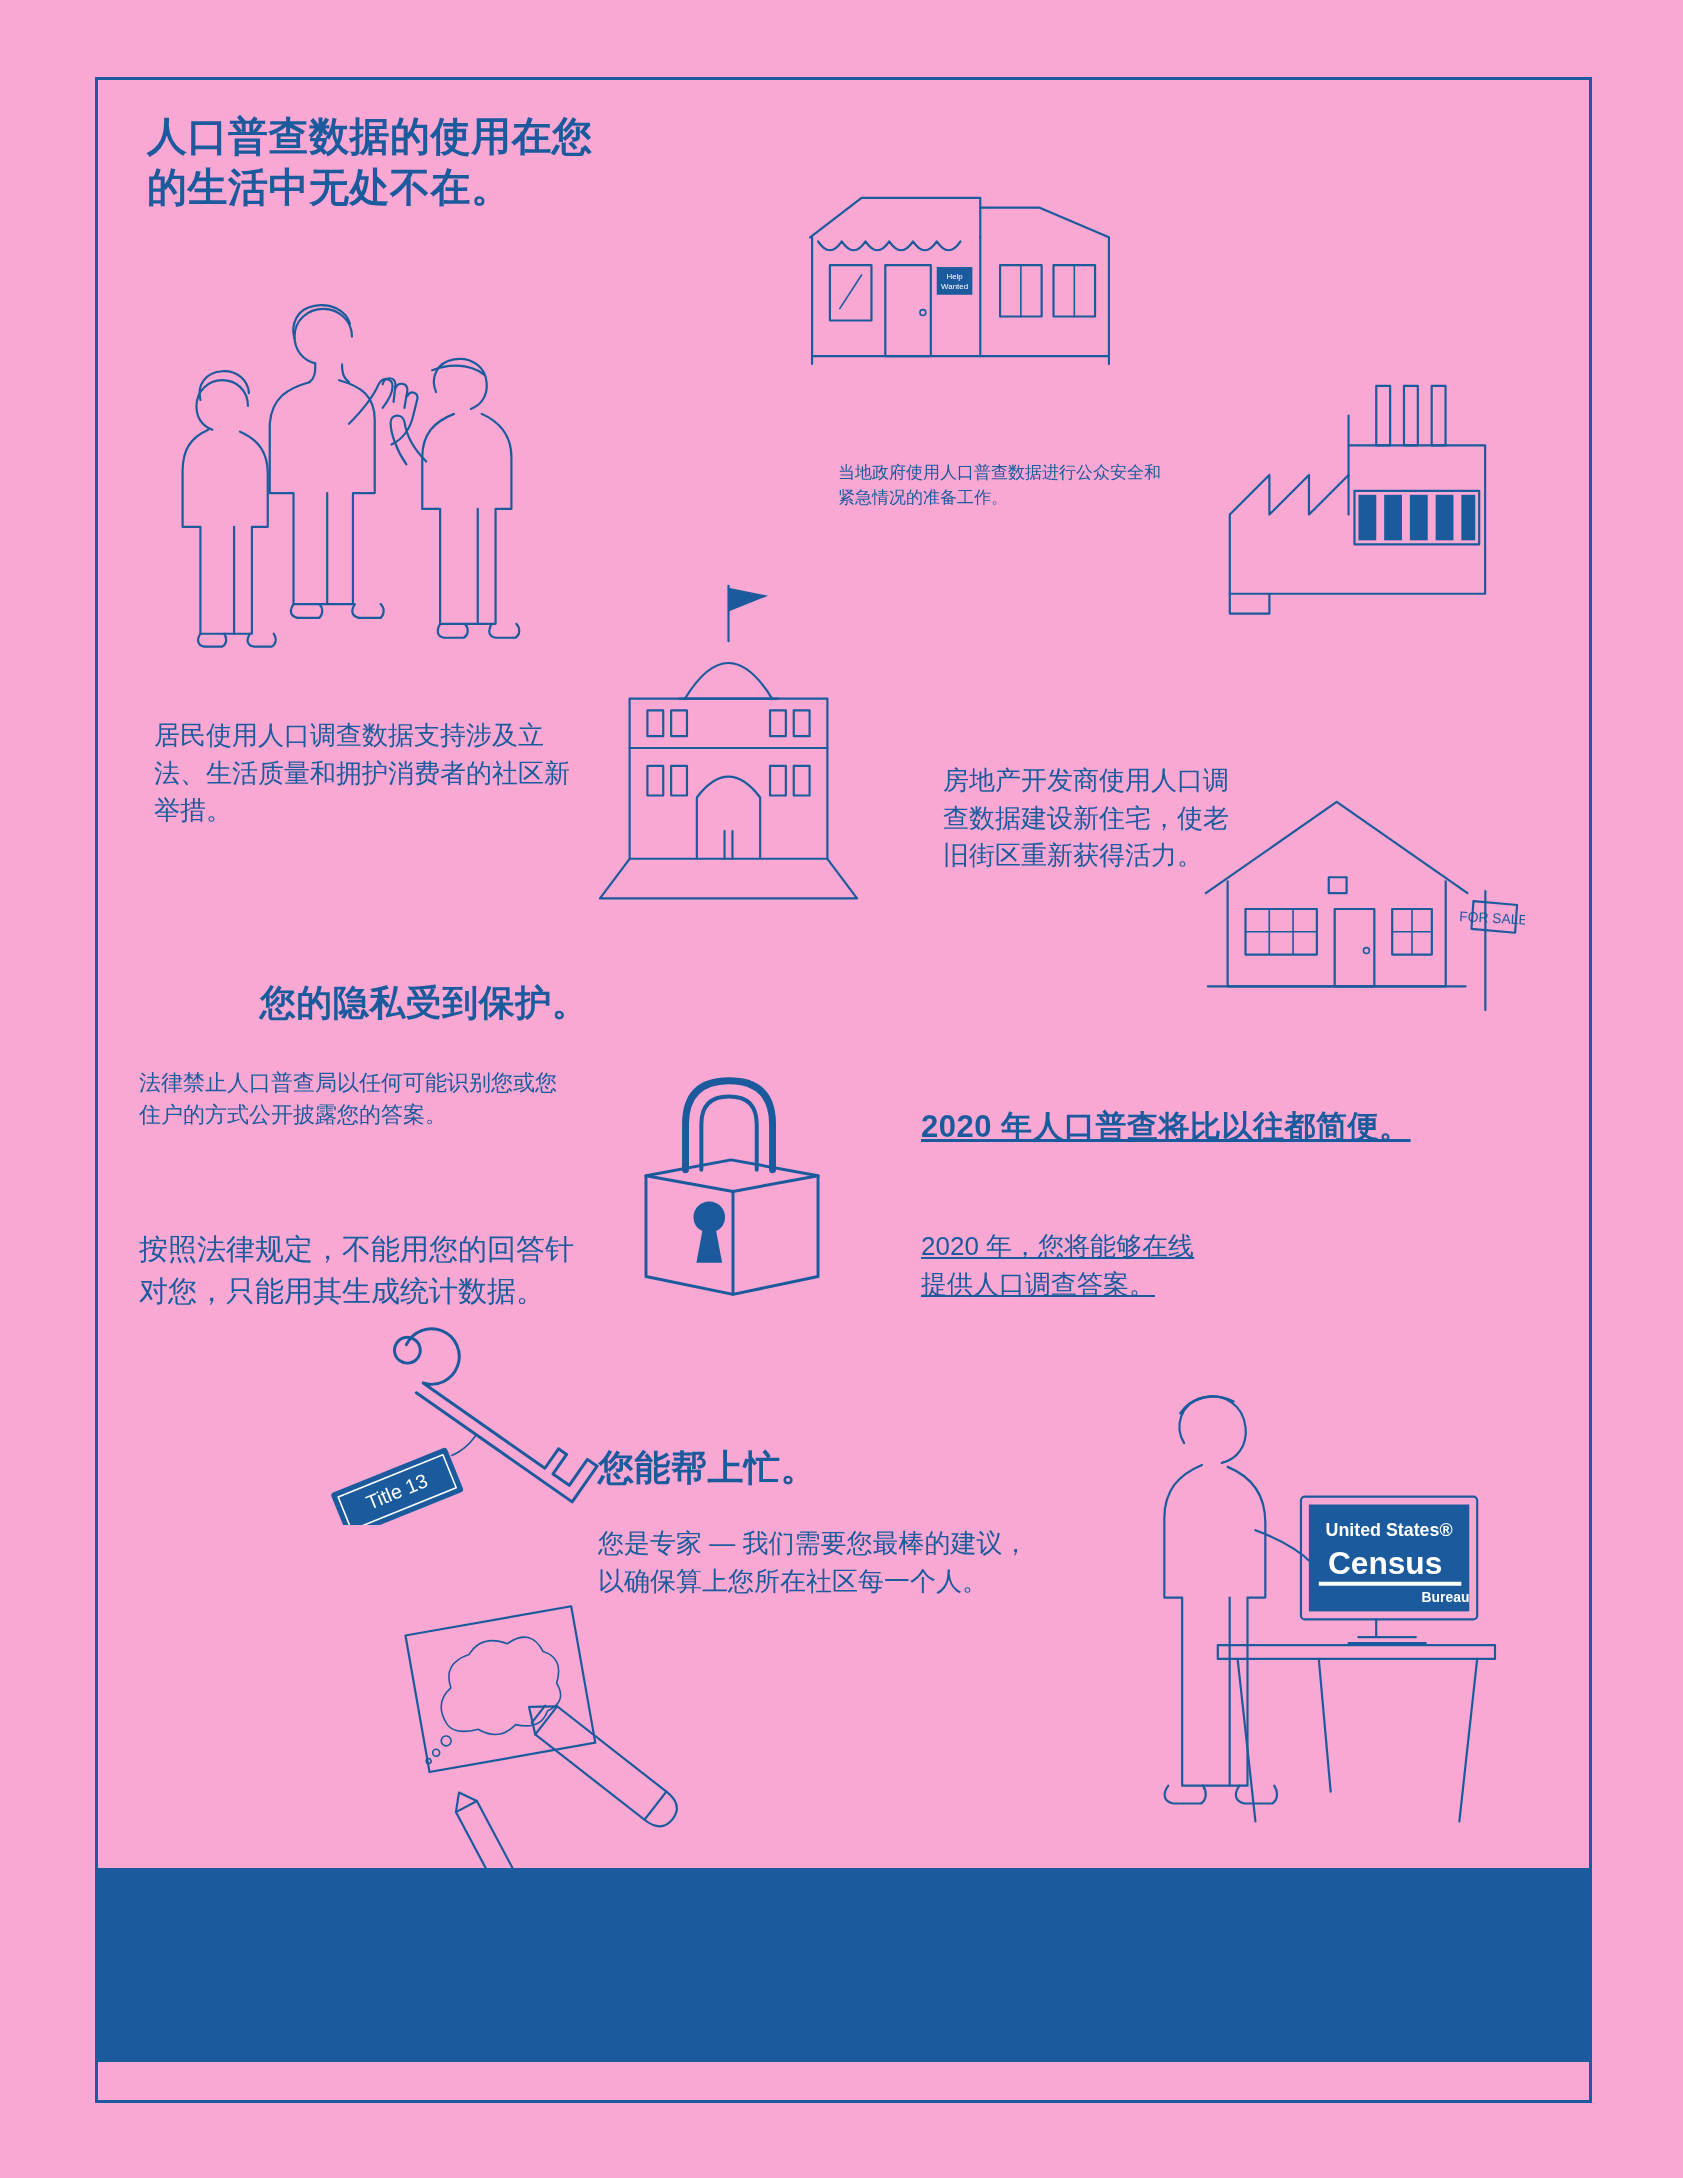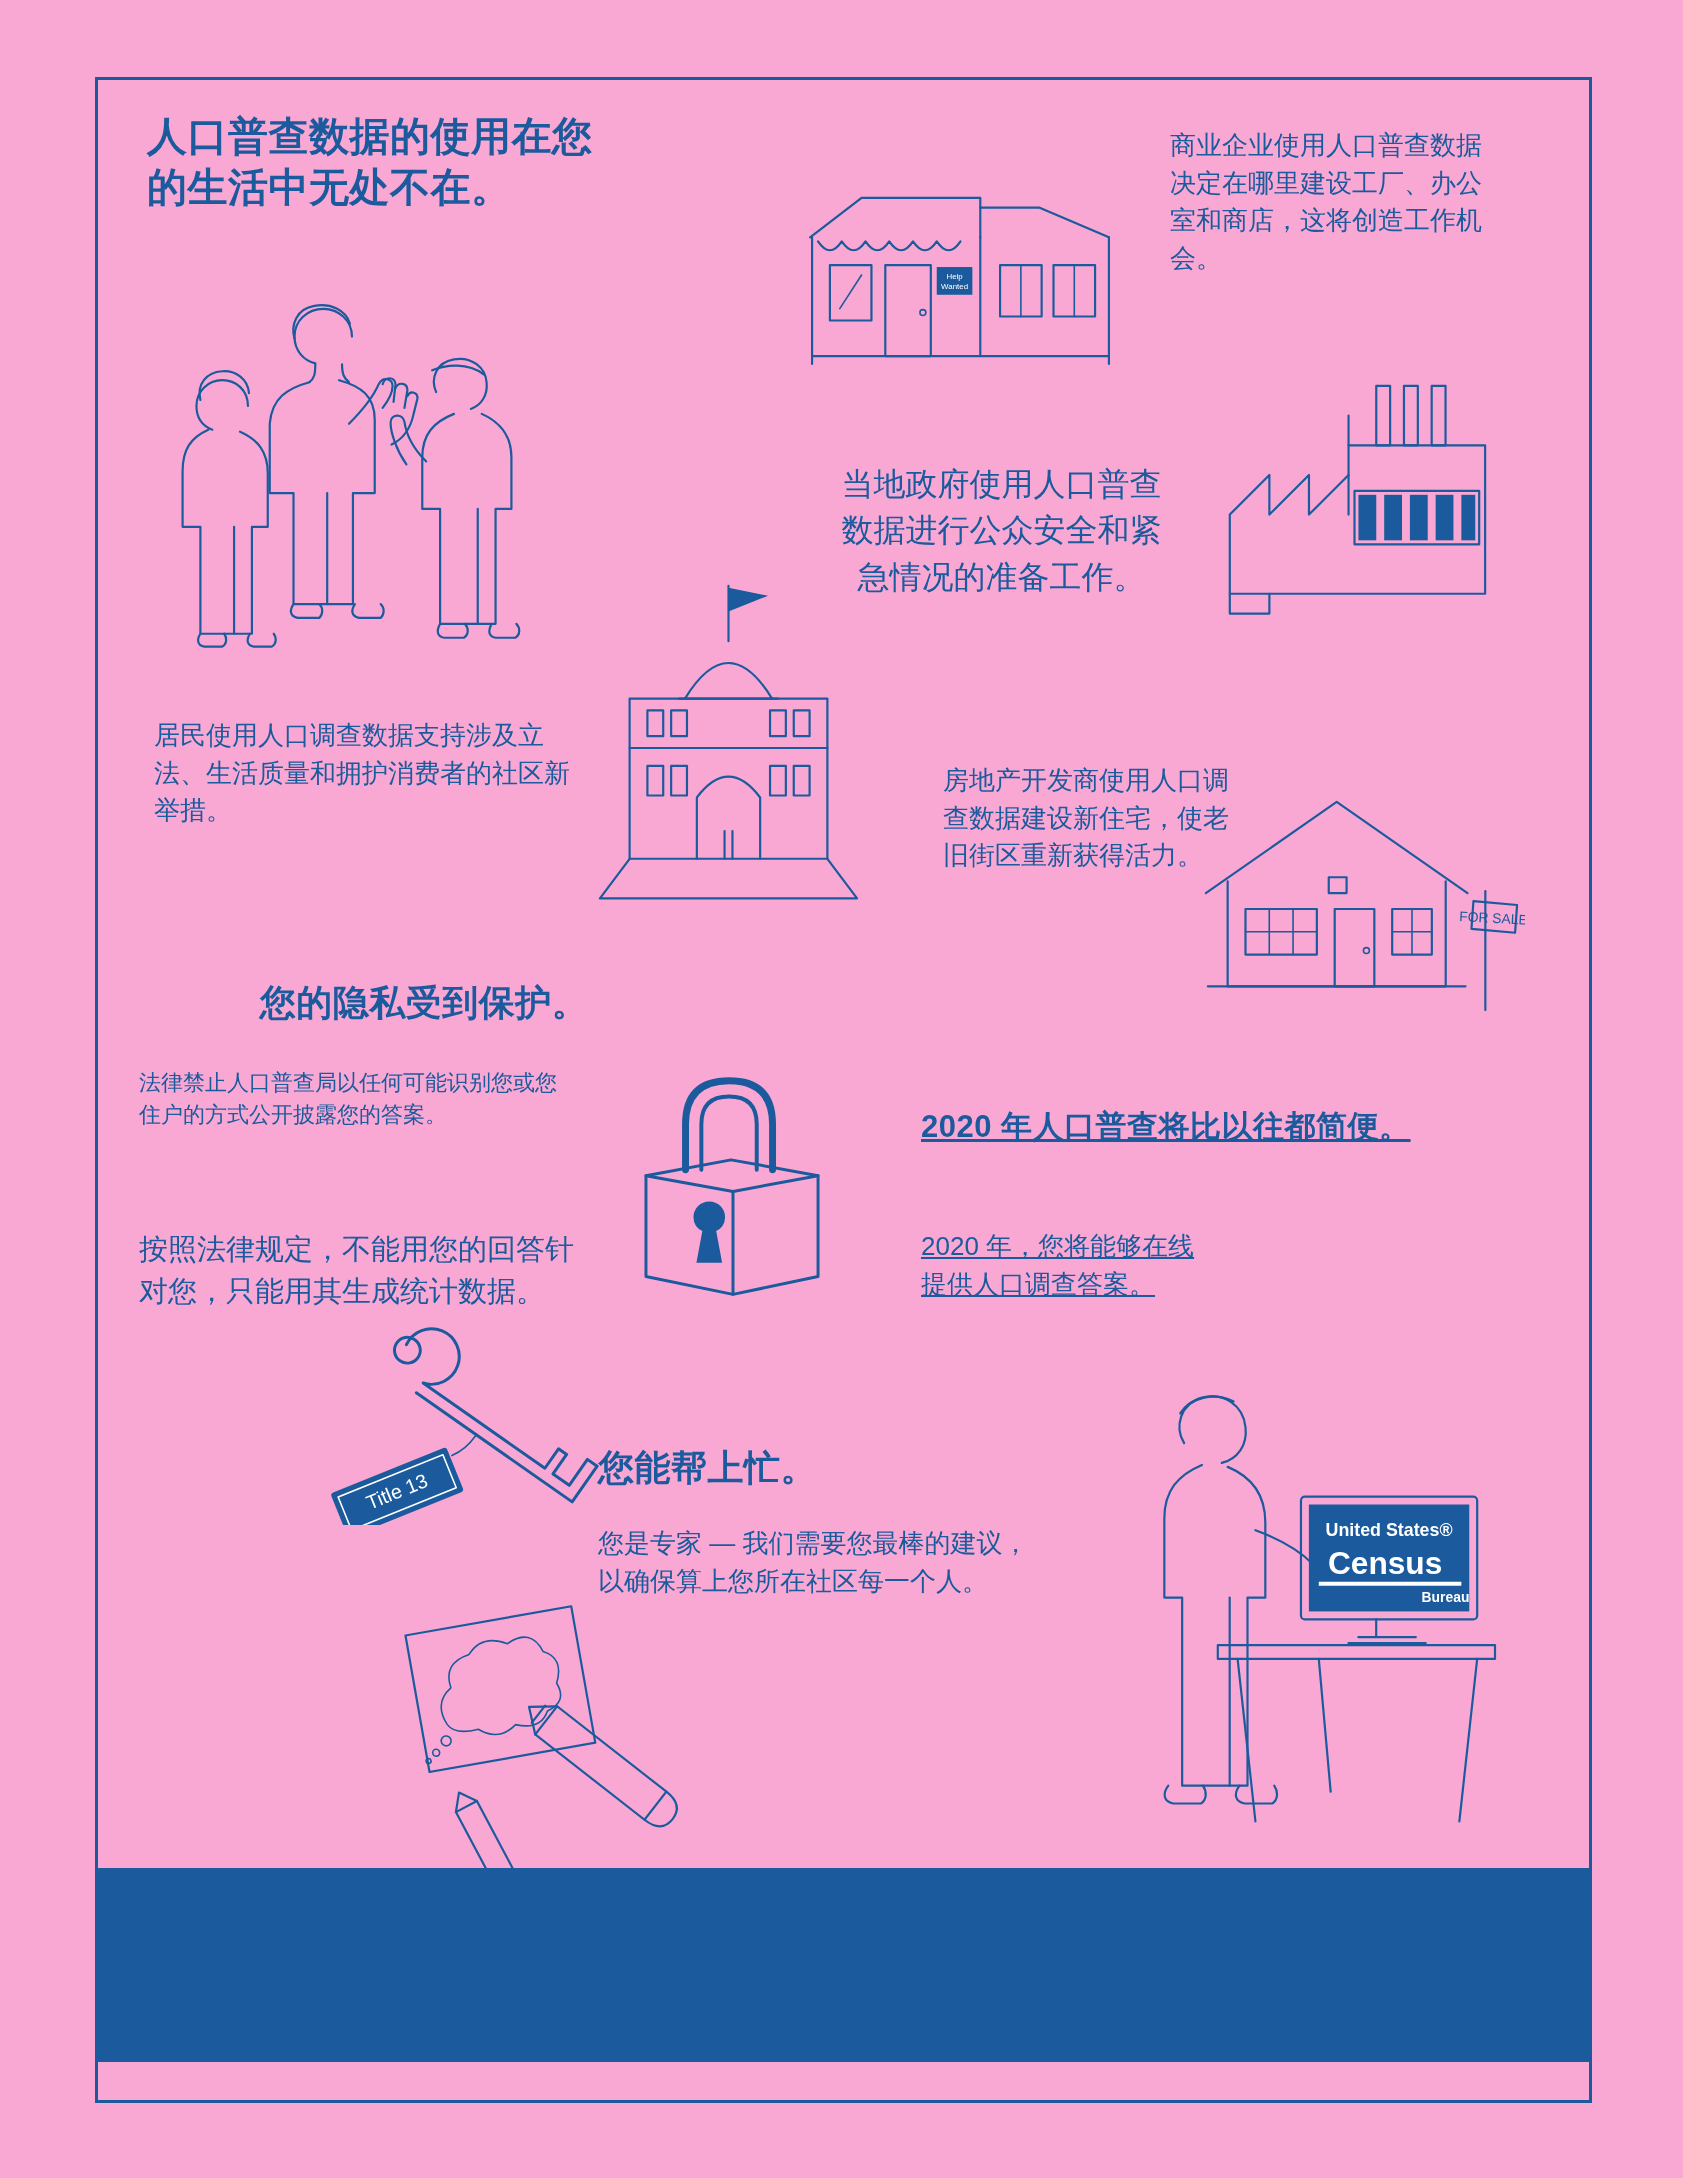--- a/index.html
+++ b/index.html
@@ -46,22 +46,21 @@
   #headline-main {
     left: 147px; top: 111px; width: 465px;
     font-size: 40px;
   }
   #text-business {
     left: 1170px; top: 127px; width: 327px;
     font-size: 26px;
   }
   #text-localgov {
     left: 838px; top: 461px; width: 327px;
-    font-size: 32px;
-    text-align: center;
+    font-size: 17px;
   }
   #text-residents {
     left: 154px; top: 717px; width: 416px;
     font-size: 26px;
   }
   #text-realestate {
     left: 943px; top: 762px; width: 287px;
     font-size: 26px;
   }
   #headline-privacy {
@@ -322,21 +321,20 @@
       </g>
 
       <g transform="rotate(62 100 250)">
         <path class="ln" d="M60 238 L60 262 L140 262 L140 238 Z"></path>
         <path class="ln" d="M60 238 L44 250 L60 262"></path>
         <path class="ln" d="M140 238 q16 0 16 12 q0 12 -16 12"></path>
       </g>
     </svg>
   </div>
 
-  <div class="abs body-text" id="text-business">商业企业使用人口普查数据决定在哪里建设工厂、办公室和商店，这将创造工作机会。</div>
 
   <div class="abs body-text" id="text-localgov">当地政府使用人口普查数据进行公众安全和紧急情况的准备工作。</div>
 
   <div class="abs body-text" id="text-residents">居民使用人口调查数据支持涉及立法、生活质量和拥护消费者的社区新举措。</div>
 
   <div class="abs body-text" id="text-realestate">房地产开发商使用人口调查数据建设新住宅，使老旧街区重新获得活力。</div>
 
   <div class="abs heading" id="headline-privacy">您的隐私受到保护。</div>
 
   <div class="abs body-text" id="text-privacy-1">法律禁止人口普查局以任何可能识别您或您住户的方式公开披露您的答案。</div>

